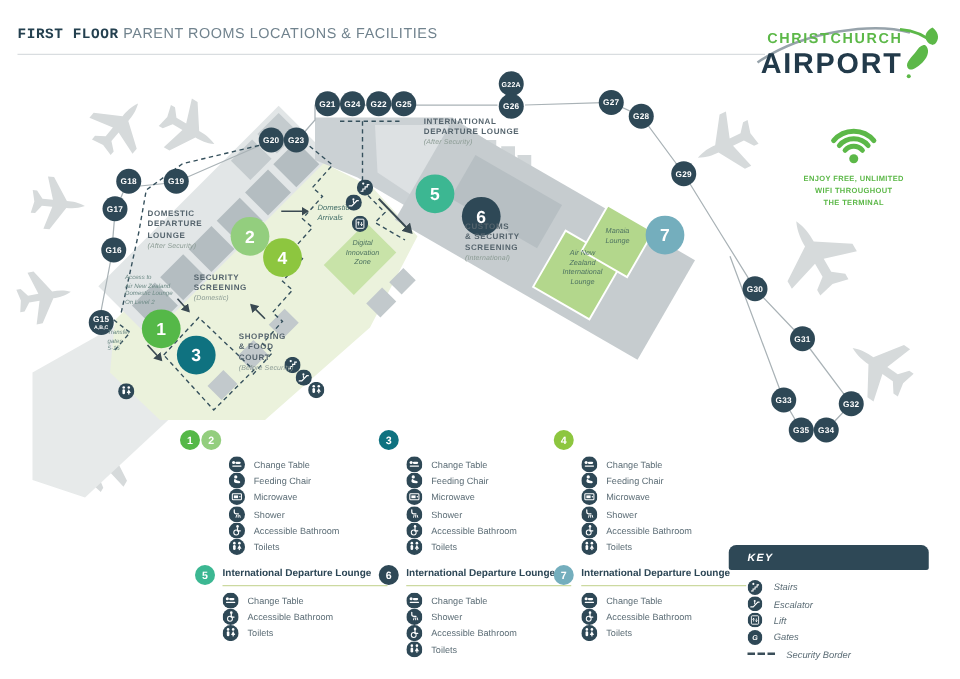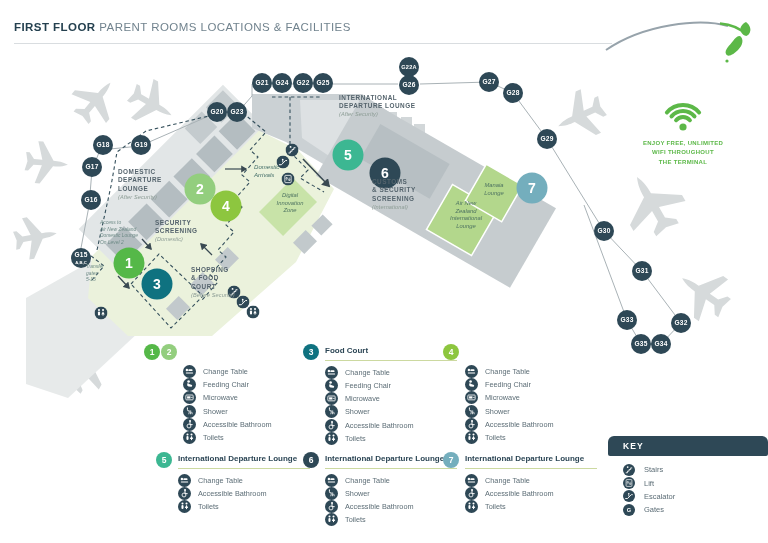--- a/index.html
+++ b/index.html
@@ -1,20 +1,20 @@
 <!DOCTYPE html>
 <html><head>
 <meta charset="utf-8">
 <style>
   html,body{margin:0;padding:0;background:#fff;}
   .page{position:relative;width:768px;height:543px;background:#fff;overflow:hidden;
         font-family:"Liberation Sans",sans-serif;}
   
   .hdr-title{position:absolute;left:14px;top:21px;font-size:11.5px;letter-spacing:.45px;color:#71838e;white-space:nowrap;}
-  .hdr-title b{color:#24404f;font-weight:700;}
+  .hdr-title b{color:#24404f;font-weight:700;font-family:Liberation Mono, monospace;}
   .hdr-rule{position:absolute;left:14px;top:43px;width:598px;height:1px;background:#d9dde0;}
   
   .logo{position:absolute;right:10px;top:14px;width:156px;height:54px;}
   .logo .swoosh{position:absolute;left:0;top:0;}
   .logo-text{position:absolute;right:36px;top:12px;text-align:right;line-height:1;}
   .logo-top{display:block;font-size:11.5px;font-weight:700;color:#5cb848;letter-spacing:1.3px;}
   .logo-bottom{display:block;font-size:23px;font-weight:700;color:#223a4a;letter-spacing:1.4px;margin-top:1px;}
   .logo .nz{position:absolute;right:0;top:6px;}
   
   #map-svg{position:absolute;left:0;top:0;width:768px;height:543px;font-family:"Liberation Sans",sans-serif;}
@@ -35,21 +35,21 @@
   .fhead{display:flex;align-items:flex-start;}
   .badge{width:16px;height:16px;border-radius:50%;color:#fff;font-size:8.5px;font-weight:700;
          display:flex;align-items:center;justify-content:center;flex:none;margin-right:1px;}
   .ftitle{flex:1;font-size:8px;font-weight:700;color:#2c4655;border-bottom:1.6px solid #ccd9a0;
           padding:3px 0 4px 0;margin-left:5px;line-height:1.1;}
   .frows{margin-top:5px;text-align:right;}
   .frow{display:flex;align-items:center;height:13.2px;}
   .frow .lbl{font-size:7.3px;color:#5c6d76;margin-left:7px;}
   .fic{width:13px;height:13px;flex:none;}
   
-  .key{position:absolute;left:608px;top:436px;width:160px;}
+  .key{position:absolute;left:583px;top:436px;width:160px;font-style:italic;}
   .key-head{background:#2e4856;color:#fff;font-size:8.5px;font-weight:700;letter-spacing:1.1px;
             padding:5px 0 5px 15px;border-radius:6px 6px 2px 2px;}
   .key-items{padding:7px 0 0 15px;}
   .krow{display:flex;align-items:center;height:13.4px;}
   .krow .lbl{font-size:7.5px;color:#5c6d76;margin-left:9px;}
   .kic{width:12px;height:12px;flex:none;}
   .kdash{width:22px;height:0;border-top:2px dashed #3a4e59;flex:none;margin:5px 0;}
 </style>
 </head>
 <body>
@@ -406,20 +406,24 @@
     <b>FIRST FLOOR</b>
     <span>PARENT ROOMS LOCATIONS &amp; FACILITIES</span>
   </div>
   <div class="hdr-rule"></div>
 
   <div class="logo">
     <svg class="swoosh" width="156" height="54" viewBox="0 0 156 54">
       <path d="M4,36 C42,10 98,4 126,12" stroke="#97a3ab" stroke-width="2" fill="none"></path>
       <path d="M118,9.5 C130,10.5 139,15 145,21" stroke="#5cb848" stroke-width="2.4" fill="none"></path>
     </svg>
+    <div class="logo-text">
+      <span class="logo-top">CHRISTCHURCH</span>
+      <span class="logo-bottom">AIRPORT</span>
+    </div>
     <svg class="nz" width="34" height="46" viewBox="0 0 34 46">
       <path d="M22,2 C26,5 28,10 25,14 C23,17 19,16 17,12 C15,8 18,4 22,2 Z" fill="#5cb848"></path>
       <path d="M16,16 C20,19 19,25 14,30 C10,34 4,38 2,34 C0,30 6,25 9,21 C11,18 13,16 16,16 Z" fill="#5cb848"></path>
       <circle cx="3" cy="41" r="1.6" fill="#5cb848"></circle>
     </svg>
   </div>
 
   <div class="wifi">
     <svg width="104" height="44" viewBox="0 0 104 44">
       <g stroke="#5cb848" stroke-width="4" fill="none" stroke-linecap="round">
@@ -477,21 +481,20 @@
             <svg class="fic" viewBox="0 0 20 20">
               <use href="#sym-toilets"></use>
             </svg>
             <span class="lbl">Toilets</span>
           </div>
         </div>
       </div>
       <div class="fgroup" style="left: 303px; top: 344px;">
         <div class="fhead">
           <span class="badge" style="background: rgb(15, 114, 128);">3</span>
-          <span class="ftitle">Food Court</span>
         </div>
         <div class="frows" style="margin-left: 22px;">
           <div class="frow">
             <svg class="fic" viewBox="0 0 20 20">
               <use href="#sym-change-table"></use>
             </svg>
             <span class="lbl">Change Table</span>
           </div>
           <div class="frow">
             <svg class="fic" viewBox="0 0 20 20">
@@ -658,32 +661,36 @@
     <div class="key-head">KEY</div>
     <div class="key-items" id="key-items">
         <div class="krow">
           <svg class="kic" viewBox="0 0 20 20">
             <use href="#sym-stairs"></use>
           </svg>
           <span class="lbl">Stairs</span>
         </div>
         <div class="krow">
           <svg class="kic" viewBox="0 0 20 20">
+            <use href="#sym-escalator"></use>
+          </svg>
+          <span class="lbl">Escalator</span>
+        </div>
+        <div class="krow">
+          <svg class="kic" viewBox="0 0 20 20">
             <use href="#sym-lift"></use>
           </svg>
           <span class="lbl">Lift</span>
-        </div>
-        <div class="krow">
-          <svg class="kic" viewBox="0 0 20 20">
-            <use href="#sym-escalator"></use>
-          </svg>
-          <span class="lbl">Escalator</span>
         </div>
         <div class="krow">
           <svg class="kic" viewBox="0 0 20 20">
             <use href="#sym-gate"></use>
           </svg>
           <span class="lbl">Gates</span>
         </div>
+        <div class="krow">
+          <span class="kdash"></span>
+          <span class="lbl">Security Border</span>
+        </div>
       </div>
   </div>
 
 </div>
 
 </body></html>

